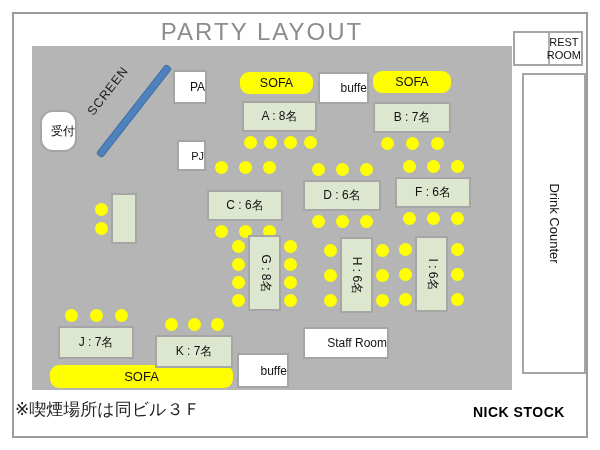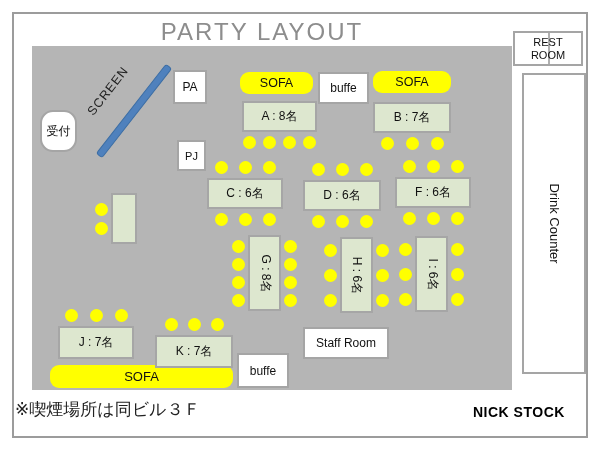--- a/index.html
+++ b/index.html
@@ -6,21 +6,21 @@
   #stage{position:relative;width:600px;height:450px;background:#fff;
          font-family:"Liberation Sans","DejaVu Sans",sans-serif;color:#1a1a1a;overflow:hidden;}
   .abs{position:absolute;}
   
   #frame{left:12px;top:12px;width:572px;height:422px;border:2px solid #9c9c9c;background:#fff;}
   #title{left:22px;top:18px;width:480px;text-align:center;font-size:24px;letter-spacing:2px;color:#8d8d8d;}
   
   #room{left:32px;top:46px;width:480px;height:344px;background:#b5b5b5;}
   
   .wbox{background:#fff;border:2px solid #a5a5a5;box-sizing:border-box;
-        display:flex;align-items:center;justify-content:center;font-size:12px;color:#111;}
+        display:flex;align-items:center;justify-content:flex-end;font-size:12px;color:#111;}
   #reception{left:40px;top:110px;width:37px;height:42px;border-radius:13px;}
   #pa{left:173px;top:70px;width:34px;height:34px;}
   #pj{left:177px;top:140px;width:29px;height:31px;font-size:11px;}
   #buffet-top{left:318px;top:72px;width:51px;height:32px;}
   #buffet-bottom{left:237px;top:353px;width:52px;height:35px;}
   #staff-room{left:303px;top:327px;width:86px;height:32px;}
   #rest-room{left:513px;top:31px;width:70px;height:35px;font-size:11px;line-height:1.15;text-align:center;position:absolute;}
   #rest-room .divider{position:absolute;left:50%;top:0;width:2px;height:100%;background:#b0b0b0;}
   #rest-room .rr-text{position:relative;z-index:1;}
   #drink-counter{left:522px;top:73px;width:64px;height:301px;position:absolute;font-size:13px;}
@@ -42,23 +42,23 @@
   .tgroup.col{flex-direction:column;}
   .tgroup.row{flex-direction:row;}
   .tbox{background:#dde7cf;border:2px solid #a6a6a6;box-sizing:border-box;
         display:flex;align-items:center;justify-content:center;font-size:12px;color:#111;}
   .chair-row{display:flex;flex-direction:row;}
   .chair-col{display:flex;flex-direction:column;}
   .col .chair-row{margin:4px 0;}
   .row .chair-col{margin:0 3px;}
   .chair{width:13px;height:13px;border-radius:50%;background:#ffff00;}
   .g5{gap:5px}.g6{gap:6px}.g7{gap:7px}.g10{gap:10px}.g11{gap:11px}.g12{gap:12px}
-  .tg-a{left:242px;top:101px;} .tg-a .tbox{width:75px;height:31px;}
+  .tg-a{left:242px;top:101px;align-items:flex-end;} .tg-a .tbox{width:75px;height:31px;}
   .tg-b{left:373px;top:102px;} .tg-b .tbox{width:78px;height:31px;}
-  .tg-c{left:207px;top:157px;} .tg-c .tbox{width:76px;height:31px;}
+  .tg-c{left:207px;top:157px;} .tg-c .tbox{width:76px;height:31px;margin-top:12px;}
   .tg-d{left:303px;top:159px;} .tg-d .tbox{width:78px;height:31px;}
   .tg-f{left:395px;top:156px;} .tg-f .tbox{width:76px;height:31px;}
   .tg-g{left:229px;top:235px;} .tg-g .tbox{width:33px;height:76px;}
   .tg-h{left:321px;top:237px;} .tg-h .tbox{width:33px;height:76px;}
   .tg-i{left:396px;top:236px;} .tg-i .tbox{width:33px;height:76px;}
   .tg-j{left:58px;top:305px;}  .tg-j .tbox{width:76px;height:33px;}
   .tg-k{left:155px;top:314px;} .tg-k .tbox{width:78px;height:33px;}
   .tg-side{left:92px;top:193px;} .tg-side .tbox{width:26px;height:51px;}
   
   #smoking-note{left:15px;top:398px;font-size:17px;color:#222;}

